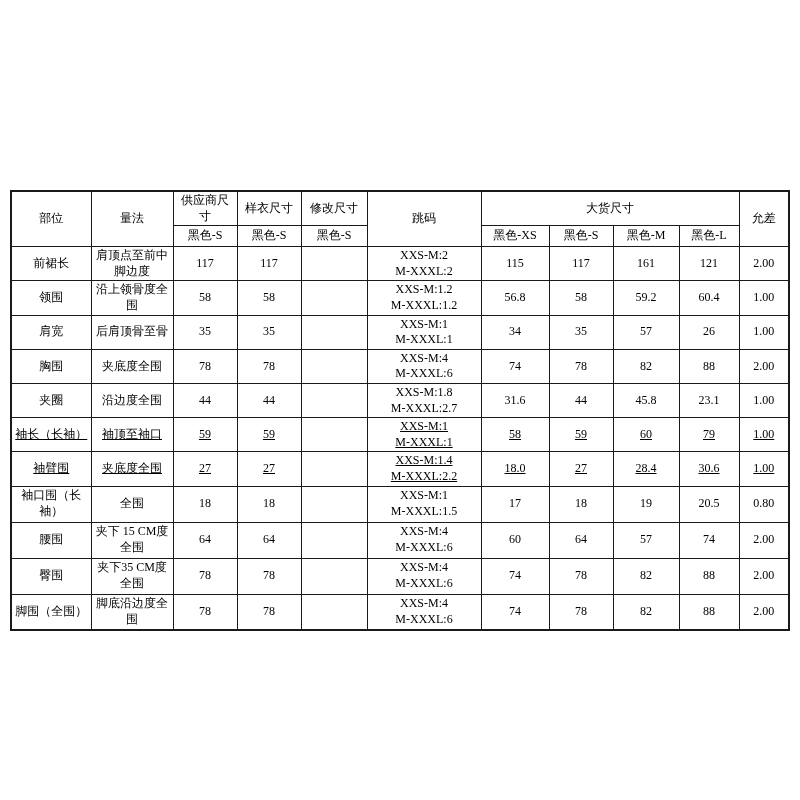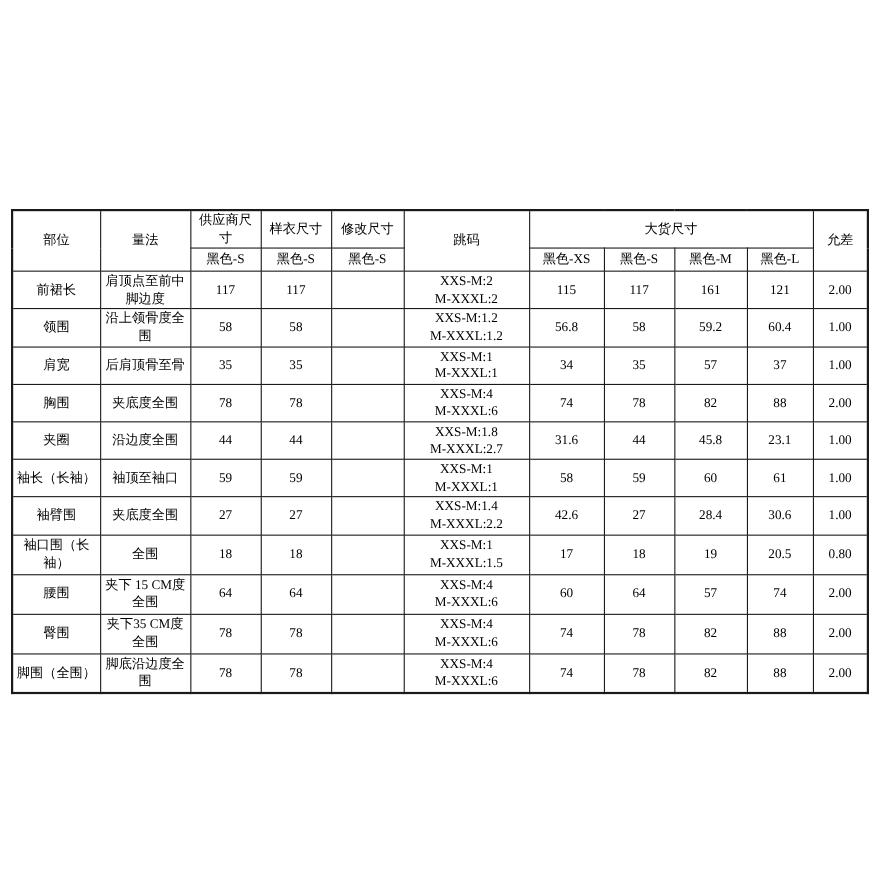--- a/index.html
+++ b/index.html
@@ -35,21 +35,21 @@
     font-weight: normal;
     text-align: center;
     vertical-align: middle;
     padding: 1px 2px;
     overflow: hidden;
     word-break: break-all;
   }
   thead tr { height: 21px; }
   tbody tr { height: 33px; }
   tbody tr:nth-child(6),
-  tbody tr:nth-child(7) { height: 30px; }
+  tbody tr:nth-child(7) { height: 30px; text-decoration: underline; }
   tbody tr:nth-child(n+8) { height: 36px; }
   td.jump {
     text-align: left;
     white-space: pre-line;
     padding-left: 3px;
     word-break: normal;
   }
 </style>
 </head>
 <body>
@@ -123,21 +123,21 @@
       <td>肩宽</td>
       <td>后肩顶骨至骨</td>
       <td>35</td>
       <td>35</td>
       <td></td>
       <td class="jump">XXS-M:1
 M-XXXL:1</td>
       <td>34</td>
       <td>35</td>
       <td>57</td>
-      <td>37</td>
+      <td>26</td>
       <td>1.00</td>
     </tr>
         <tr>
       <td>胸围</td>
       <td>夹底度全围</td>
       <td>78</td>
       <td>78</td>
       <td></td>
       <td class="jump">XXS-M:4
 M-XXXL:6</td>
@@ -165,32 +165,32 @@
       <td>袖长（长袖）</td>
       <td>袖顶至袖口</td>
       <td>59</td>
       <td>59</td>
       <td></td>
       <td class="jump">XXS-M:1
 M-XXXL:1</td>
       <td>58</td>
       <td>59</td>
       <td>60</td>
-      <td>61</td>
+      <td>79</td>
       <td>1.00</td>
     </tr>
         <tr>
       <td>袖臂围</td>
       <td>夹底度全围</td>
       <td>27</td>
       <td>27</td>
       <td></td>
       <td class="jump">XXS-M:1.4
 M-XXXL:2.2</td>
-      <td>42.6</td>
+      <td>18.0</td>
       <td>27</td>
       <td>28.4</td>
       <td>30.6</td>
       <td>1.00</td>
     </tr>
         <tr>
       <td>袖口围（长袖）</td>
       <td>全围</td>
       <td>18</td>
       <td>18</td>

